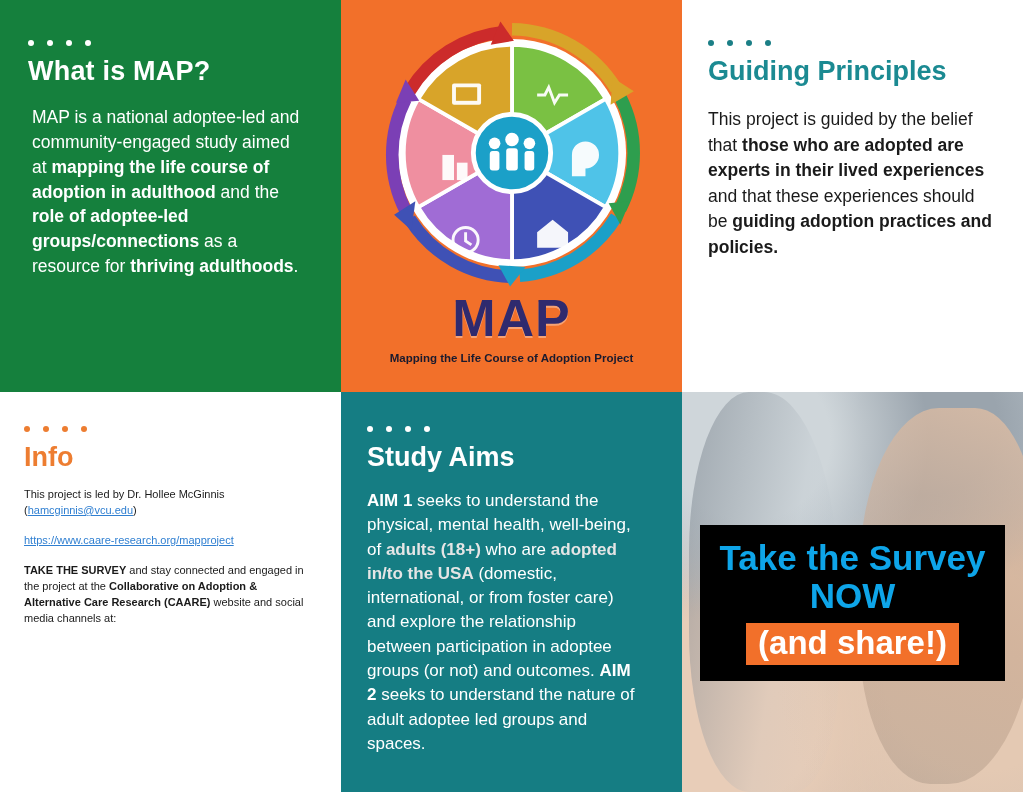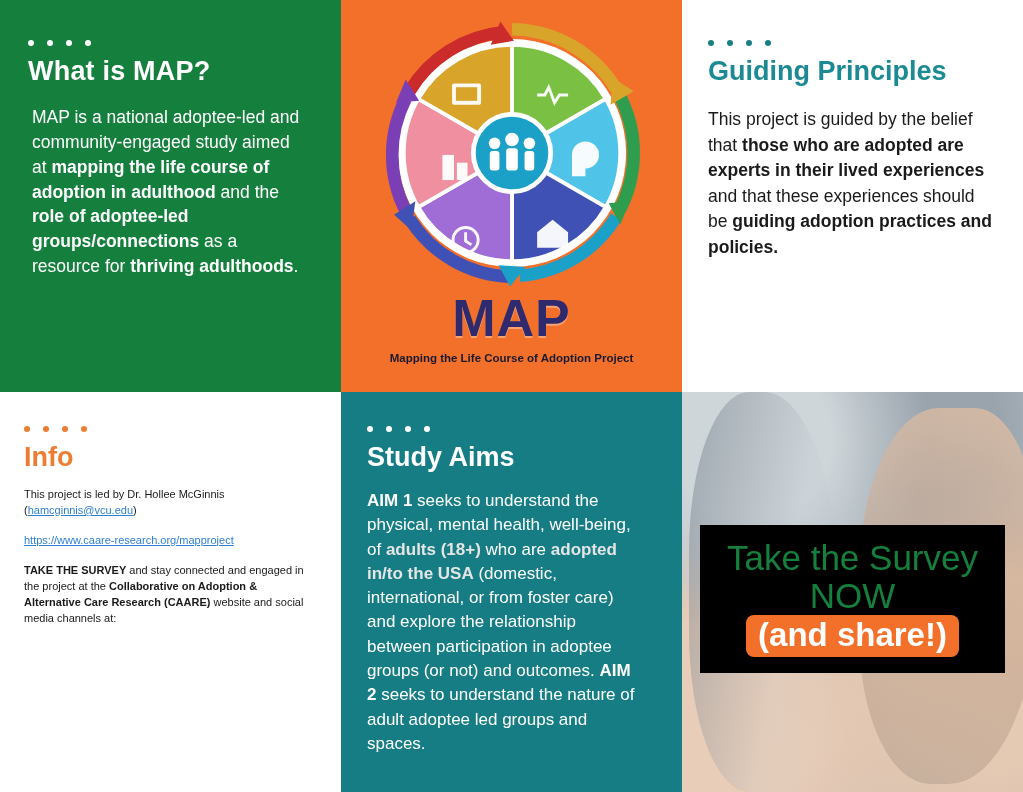--- a/index.html
+++ b/index.html
@@ -193,35 +193,35 @@
     left: 18px;
     top: 133px;
     width: 305px;
     background: #000000;
     padding: 14px 10px 16px 10px;
     box-sizing: border-box;
     text-align: center;
     z-index: 3;
   }
   .survey-line1 {
-    color: #15803d;
+    color: #0ea5e9;
     font-size: 35px;
-    font-weight: normal;
+    font-weight: bold;
     line-height: 1.08;
     display: block;
   }
   .survey-line2 {
     display: inline-block;
     background: #f2702a;
     color: #ffffff;
     font-size: 33px;
     font-weight: bold;
     padding: 2px 12px 4px 12px;
+    margin-top: 8px;
     line-height: 1.1;
-    border-radius: 8px;
   }
 </style>
 </head>
 <body>
 
 <div class="brochure">
 
   <section class="panel p-what">
     <div class="dots white">
       <span></span>

